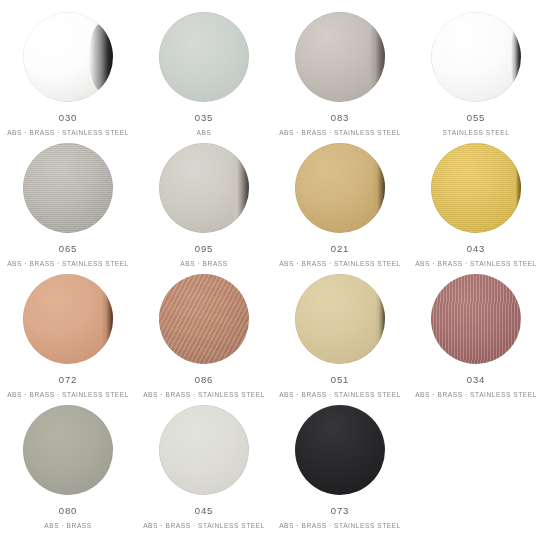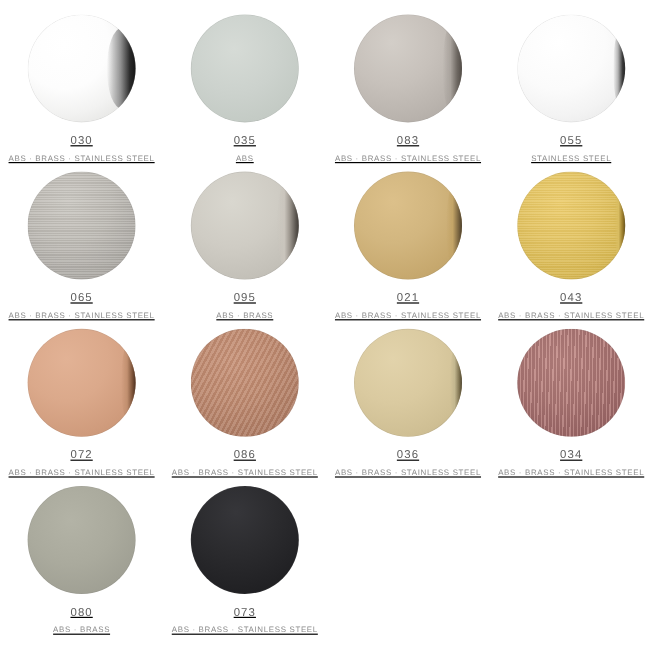--- a/index.html
+++ b/index.html
@@ -17,21 +17,20 @@
   }
 
   .swatch-grid {
     width: 544px;
     height: 556px;
     display: grid;
     grid-template-columns: repeat(4, 136px);
     grid-template-rows: repeat(4, 131px);
     padding-top: 12px;
     box-sizing: border-box;
-    text-decoration: underline;
   }
 
   .swatch-cell {
     position: relative;
     display: flex;
     flex-direction: column;
     align-items: center;
   }
 
   .swatch-disc-wrap {
@@ -355,41 +354,48 @@
     <div class="swatch-code">086</div>
     <div class="swatch-material">ABS · BRASS · STAINLESS STEEL</div>
   </div>
 
   <div class="swatch-cell">
     <div class="swatch-disc-wrap">
       <div class="swatch-disc f-029">
           <span class="gloss"></span>
         </div>
     </div>
-    <div class="swatch-code">036</div>
+    <div class="swatch-code">051</div>
     <div class="swatch-material">ABS · BRASS · STAINLESS STEEL</div>
   </div>
 
 
   <div class="swatch-cell">
     <div class="swatch-disc-wrap">
       <div class="swatch-disc f-047"></div>
     </div>
     <div class="swatch-code">034</div>
     <div class="swatch-material">ABS · BRASS · STAINLESS STEEL</div>
   </div>
 
   <div class="swatch-cell">
     <div class="swatch-disc-wrap">
       <div class="swatch-disc f-070"></div>
     </div>
     <div class="swatch-code">080</div>
     <div class="swatch-material">ABS · BRASS</div>
   </div>
 
+  <div class="swatch-cell">
+    <div class="swatch-disc-wrap">
+      <div class="swatch-disc f-045"></div>
+    </div>
+    <div class="swatch-code">045</div>
+    <div class="swatch-material">ABS · BRASS · STAINLESS STEEL</div>
+  </div>
 
   <div class="swatch-cell">
     <div class="swatch-disc-wrap">
       <div class="swatch-disc f-073"></div>
     </div>
     <div class="swatch-code">073</div>
     <div class="swatch-material">ABS · BRASS · STAINLESS STEEL</div>
   </div>
 
 </div>

